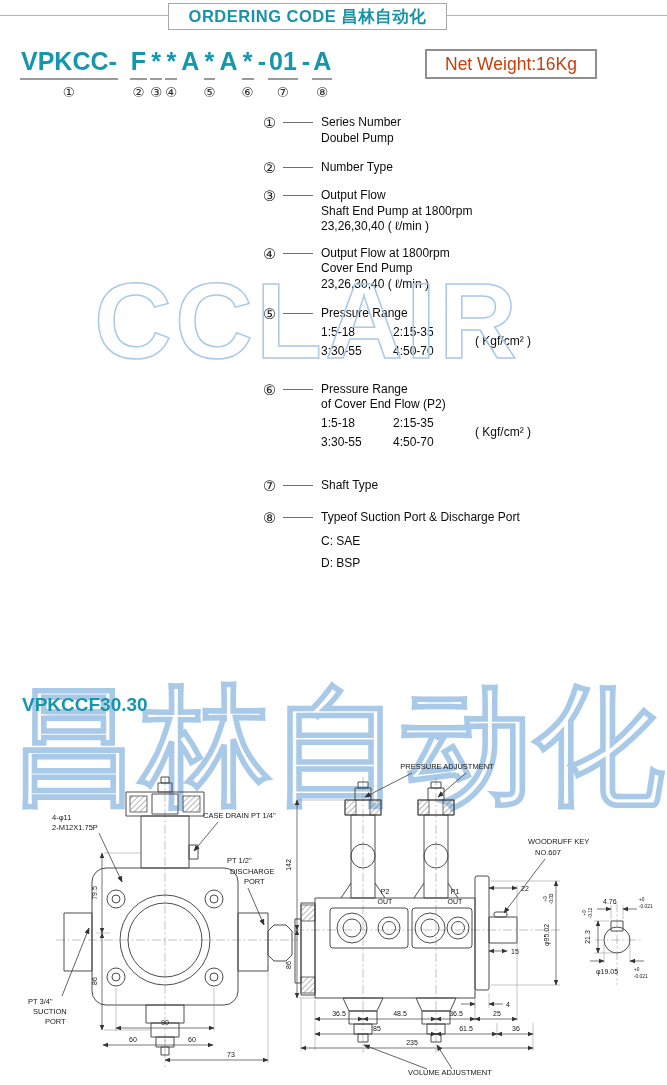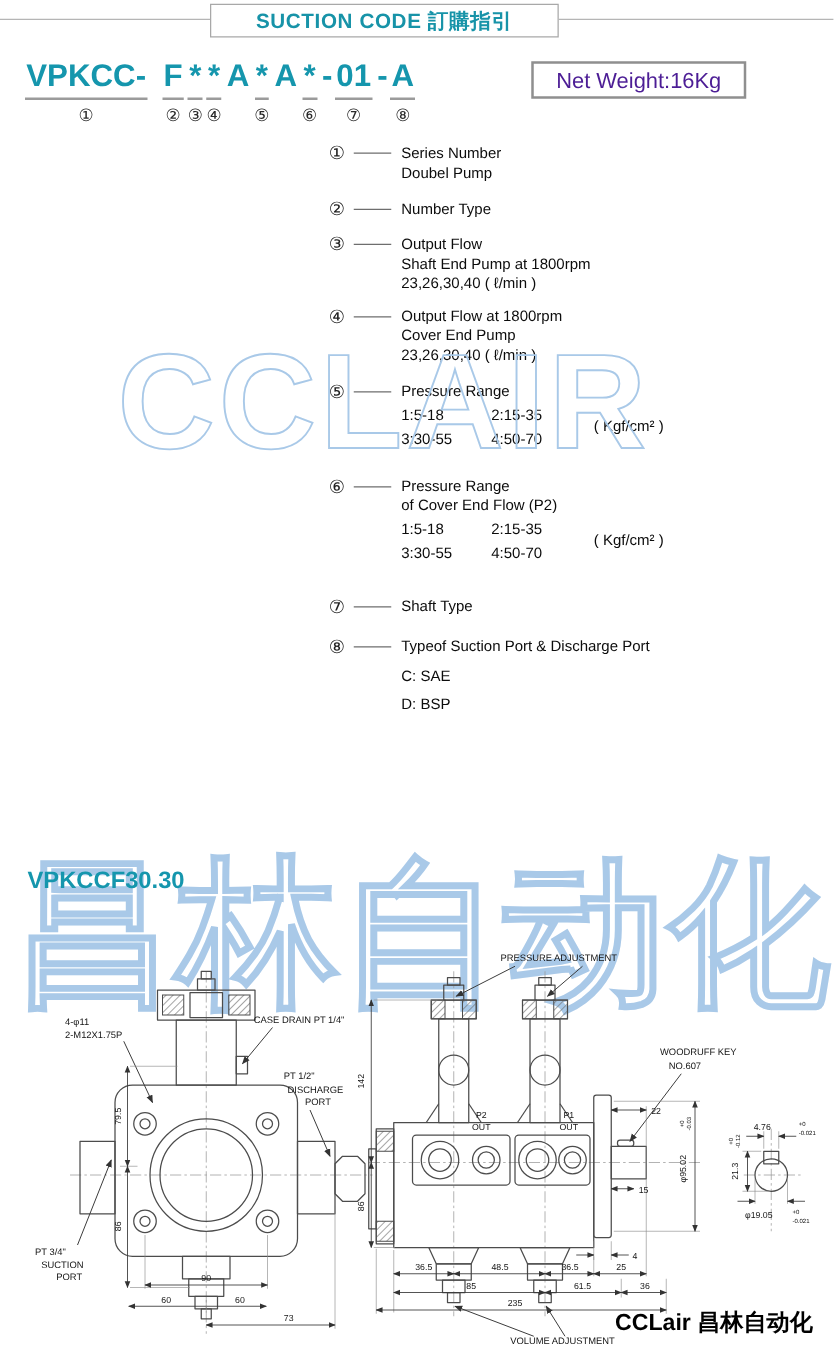--- a/index.html
+++ b/index.html
@@ -16,21 +16,21 @@
   .code-row{position:absolute;top:48px;left:20px;display:flex;align-items:flex-start;}
   .code-unit{display:flex;flex-direction:column;align-items:center;margin-right:3px;}
   .code-unit.prefix{margin-right:12px;}
   .code-unit.tight{margin-right:1px;}
   .code-ch{font-size:25px;font-weight:bold;color:#1596ad;line-height:27px;padding:0 1px 3px 1px;}
   .code-unit.u .code-ch{border-bottom:2px solid #9b9b9b;}
   .code-unit:not(.u) .code-ch{border-bottom:2px solid transparent;}
   .code-circ{font-size:13.5px;color:#2a2a2a;margin-top:4px;height:17px;line-height:17px;}
 
   .net-weight{position:absolute;top:49px;left:425px;width:168px;height:26px;border:2px solid #8f8f8f;
-              display:flex;align-items:center;justify-content:center;font-size:17.5px;font-weight:500;color:#4c1d95;}
+              display:flex;align-items:center;justify-content:center;font-size:17.5px;font-weight:500;color:#c2410c;}
 
   
   .items{position:absolute;top:115px;left:263px;width:404px;}
   .item{display:flex;}
   .item .circ{flex:0 0 20px;font-size:14.5px;color:#222;line-height:16px;}
   .item .dash{flex:0 0 30px;border-top:1.5px solid #6e6e6e;margin:7px 8px 0 0;}
   .item .body{font-size:12px;line-height:15.5px;color:#0c0c0c;}
   .pwrap{display:flex;align-items:center;margin-top:3px;}
   .pcols{display:grid;grid-template-columns:72px 80px;row-gap:4px;}
   .punit{margin-left:2px;}
@@ -60,21 +60,21 @@
   .dm{stroke:#3c3c3c;stroke-width:.7;fill:none;}
   .ex{stroke:#8a8a8a;stroke-width:.5;}
   .ldr{stroke:#3c3c3c;stroke-width:.8;fill:none;}
 </style>
 </head>
 <body>
 
 <div class="page">
 
   <div class="hdr-line"></div>
-  <div class="hdr-box">SUCTION CODE 訂購指引</div>
+  <div class="hdr-box">ORDERING CODE 昌林自动化</div>
 
   <div class="code-row">
     <div class="code-unit prefix u">
       <span class="code-ch">VPKCC-</span>
       <span class="code-circ">①</span>
     </div>
     <div class="code-unit u">
       <span class="code-ch">F</span>
       <span class="code-circ">②</span>
     </div>
@@ -458,15 +458,14 @@
       <line class="ex" x1="604" y1="190" x2="604" y2="210"></line>
       <line class="ex" x1="630" y1="190" x2="630" y2="210"></line>
       <line class="dm" x1="590" y1="208" x2="604" y2="208" marker-end="url(#arr)"></line>
       <line class="dm" x1="644" y1="208" x2="630" y2="208" marker-end="url(#arr)"></line>
       <text class="t7" x="596" y="221">φ19.05</text>
       <text class="tol" x="634" y="218">+0</text>
       <text class="tol" x="634" y="225">-0.021</text>
     </g>
   </svg>
 
-  <div class="footer">CCLair 昌林自动化</div>
 
 </div>
 
 </body></html>

